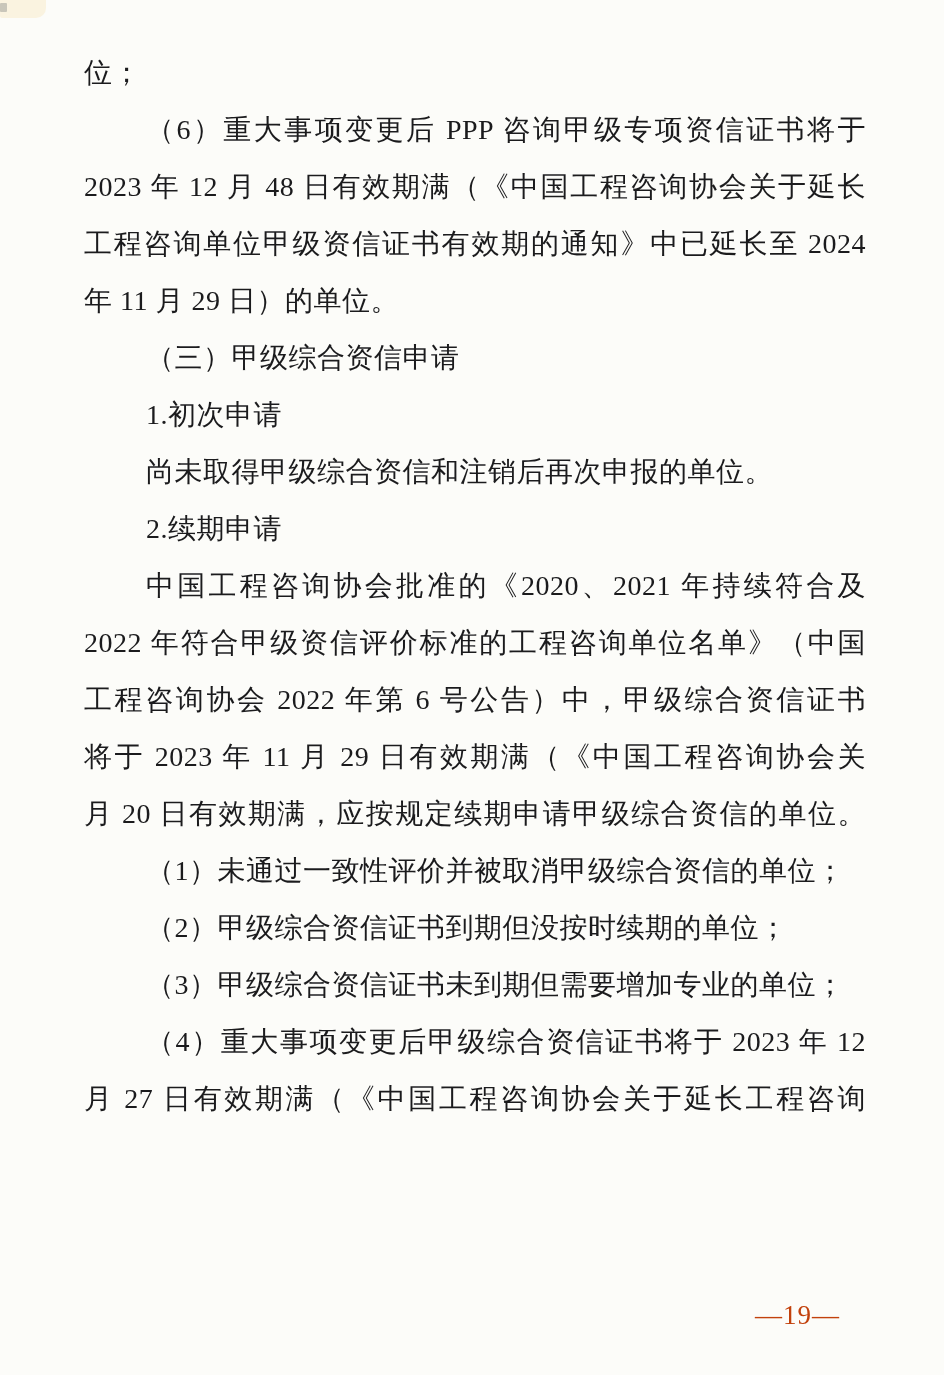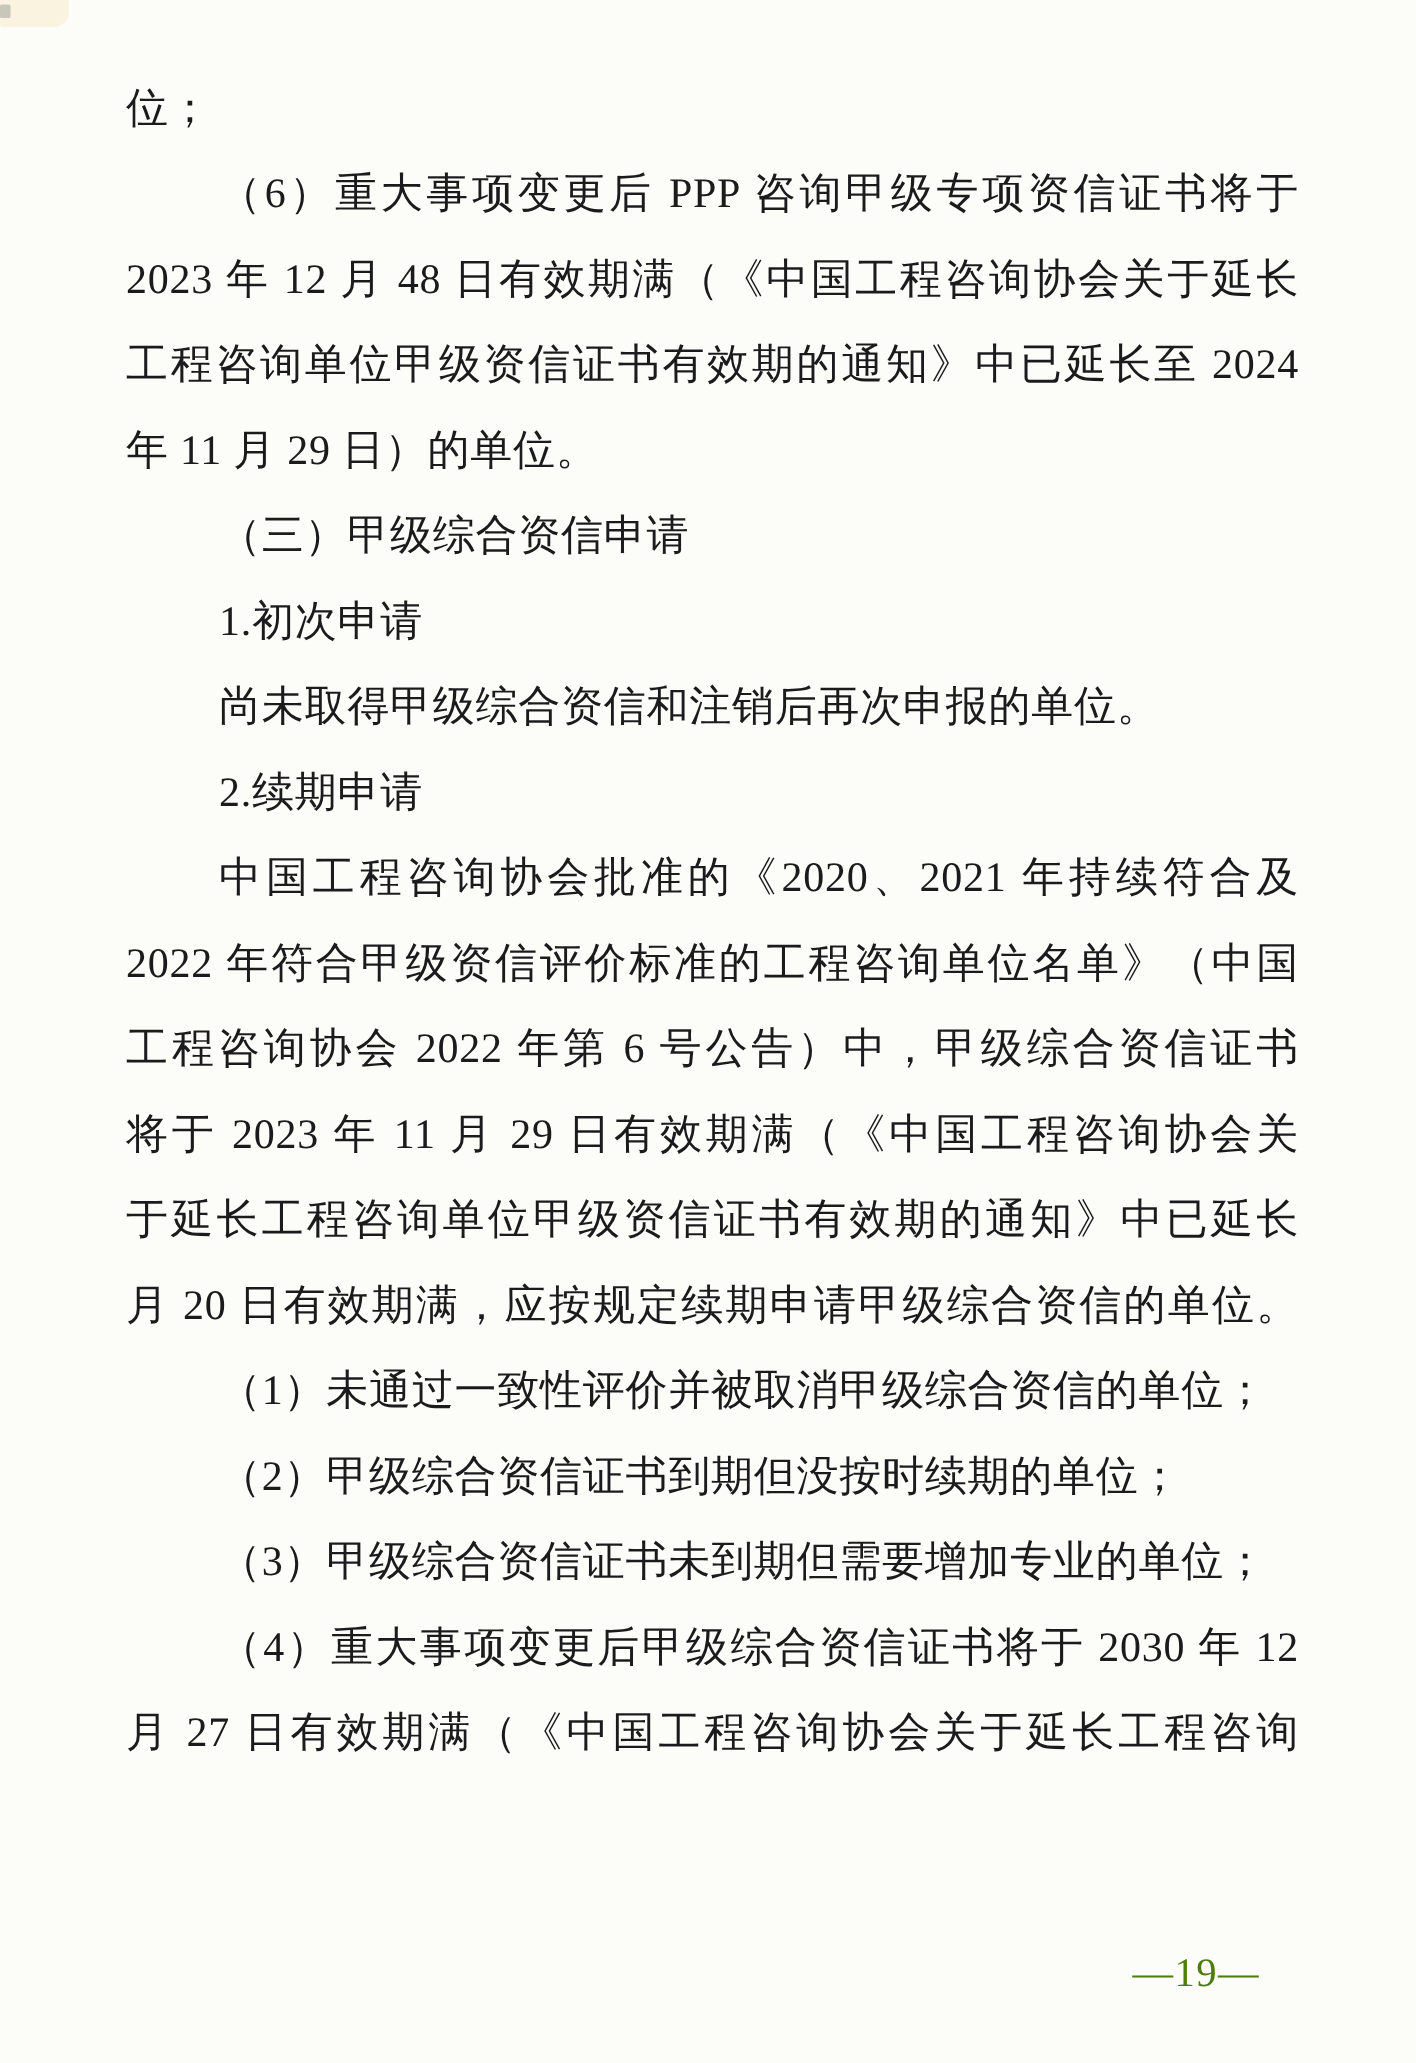--- a/index.html
+++ b/index.html
@@ -57,21 +57,21 @@
     padding-left: 62px;
   }
   .page-number {
     position: absolute;
     top: 1298px;
     right: 104px;
     height: 34px;
     line-height: 34px;
     font-size: 27px;
     letter-spacing: 1px;
-    color: #4d7c0f;
+    color: #c2410c;
   }
 </style>
 </head>
 <body>
 
 <div>
   <div class="scan-smudge"></div>
 
   <main class="body-text" id="lines-container">
       <div class="line">位；</div>
@@ -80,23 +80,22 @@
       <div class="line justify">工程咨询单位甲级资信证书有效期的通知》中已延长至 2024</div>
       <div class="line">年 11 月 29 日）的单位。</div>
       <div class="line indent">（三）甲级综合资信申请</div>
       <div class="line indent">1.初次申请</div>
       <div class="line indent">尚未取得甲级综合资信和注销后再次申报的单位。</div>
       <div class="line indent">2.续期申请</div>
       <div class="line indent justify">中国工程咨询协会批准的《2020、2021 年持续符合及</div>
       <div class="line justify">2022 年符合甲级资信评价标准的工程咨询单位名单》（中国</div>
       <div class="line justify">工程咨询协会 2022 年第 6 号公告）中，甲级综合资信证书</div>
       <div class="line justify">将于 2023 年 11 月 29 日有效期满（《中国工程咨询协会关</div>
-      <div class="line justify">于延长工程咨询单位甲级资信证书有效期的通知》中已延长</div>
       <div class="line justify">月 20 日有效期满，应按规定续期申请甲级综合资信的单位。</div>
       <div class="line indent">（1）未通过一致性评价并被取消甲级综合资信的单位；</div>
       <div class="line indent">（2）甲级综合资信证书到期但没按时续期的单位；</div>
       <div class="line indent">（3）甲级综合资信证书未到期但需要增加专业的单位；</div>
-      <div class="line indent justify">（4）重大事项变更后甲级综合资信证书将于 2030 年 12</div>
+      <div class="line indent justify">（4）重大事项变更后甲级综合资信证书将于 2023 年 12</div>
       <div class="line justify">月 27 日有效期满（《中国工程咨询协会关于延长工程咨询</div>
     </main>
 
   <div class="page-number">—19—</div>
 </div>
 
 </body></html>

